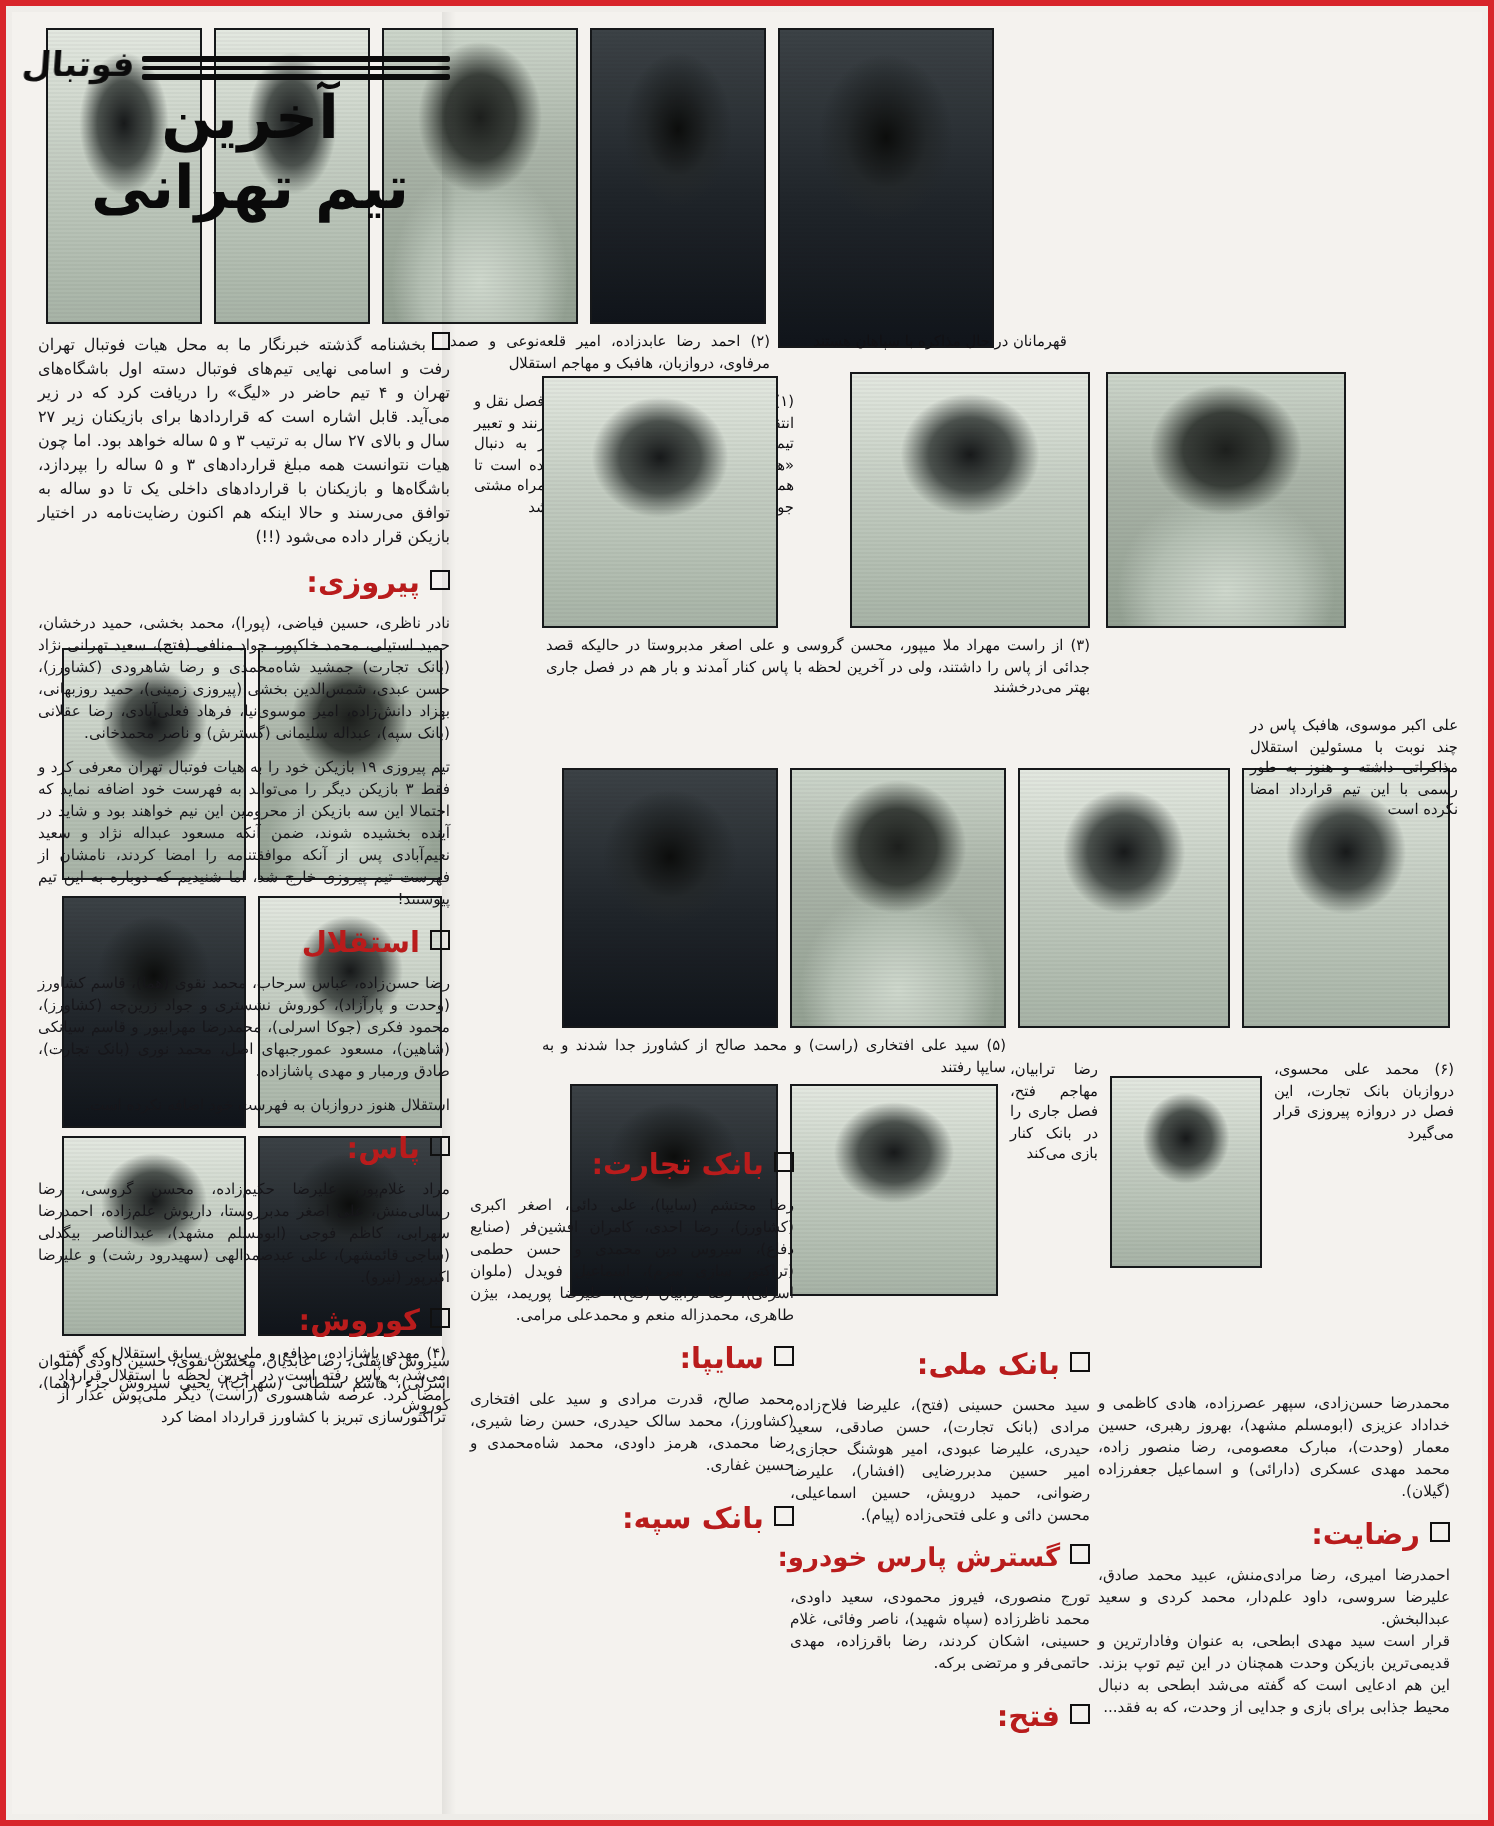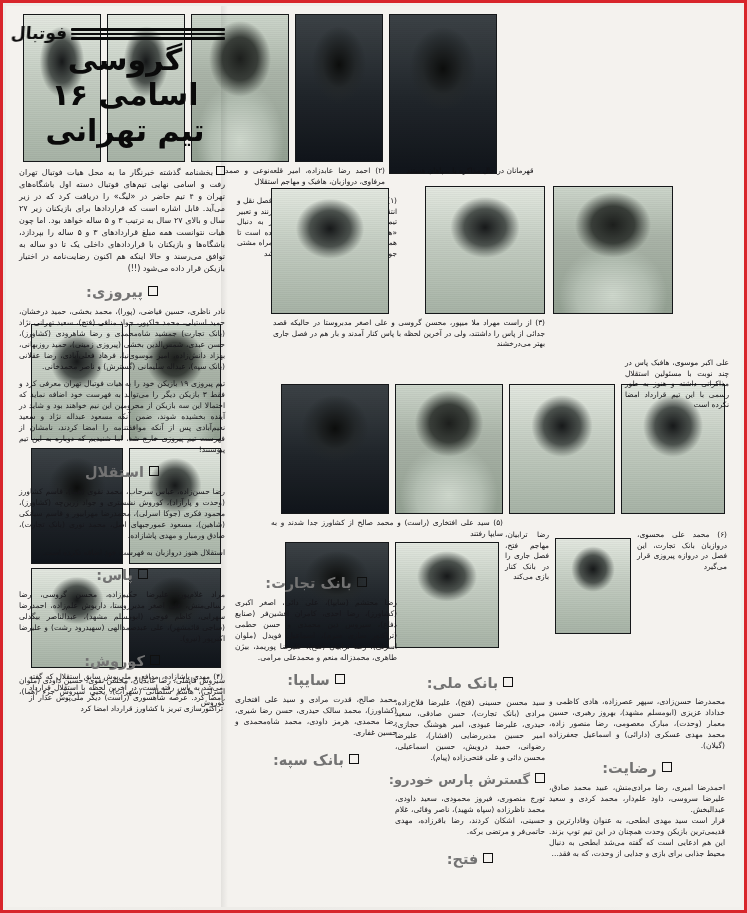--- a/index.html
+++ b/index.html
@@ -126,22 +126,22 @@
     font-weight: bold;
     line-height: 1.18;
     color: #0a0a0a;
     letter-spacing: -0.5px;
     filter: blur(0.12px);
   }
 
   .team-head {
     font-size: 14.5px;
     font-weight: bold;
-    color: #737373;
-    text-align: center;
+    color: #b91c1c;
+    text-align: right;
     margin: 9px 0 6px;
     filter: blur(0.12px);
     white-space: nowrap;
   }
   .team-head .box {
     display: inline-block;
     width: 8px;
     height: 8px;
     border: 1.6px solid #101010;
     margin-left: 5px;
@@ -188,22 +188,21 @@
     <div class="kicker-wrap">
       <div class="kicker">فوتبال</div>
       <div class="kicker-rules">
           <i></i>
           <i></i>
           <i></i>
         </div>
     </div>
 
     <div class="headline">
-      <div>گروسی</div>
-      <div>اسامی ۱۶</div>
+      <div>آخرین</div>
       <div>تیم تهرانی</div>
     </div>
 
     <div class="cap scantext" style="position:absolute; right:356px; top:160px; width:160px;">(۲) احمد رضا عابدزاده، امیر قلعه‌نوعی و صمد مرفاوی، دروازبان، هافبک و مهاجم استقلال</div>
     <div class="cap scantext center" style="position:absolute; right:196px; top:160px; width:150px;">قهرمانان در حال مذاکره با سپاهان هستند</div>
 
     <div class="cap scantext" style="position:absolute; right:344px; top:190px; width:160px;">(۱) در حالیکه اغلب مربیان و بازیکنان در فصل نقل و انتقالات فوتبال دست به بازار گرمی می‌زنند و تعبیر تیم می‌دهند، سید مهدی ابطحی هرگز به دنبال «هاهو» سوده و قاطبی این بازی‌ها نشده است تا همچنان به عنوان وفادارترین بازیکن به همراه مشتی جوان سی‌ام و نشان در وحدت ماندگار باشد</div>
 
     <div class="photo light" style="right:196px; top:180px; width:120px; height:128px;"></div>
     <div class="photo" style="right:68px;  top:180px; width:120px; height:128px;"></div>

